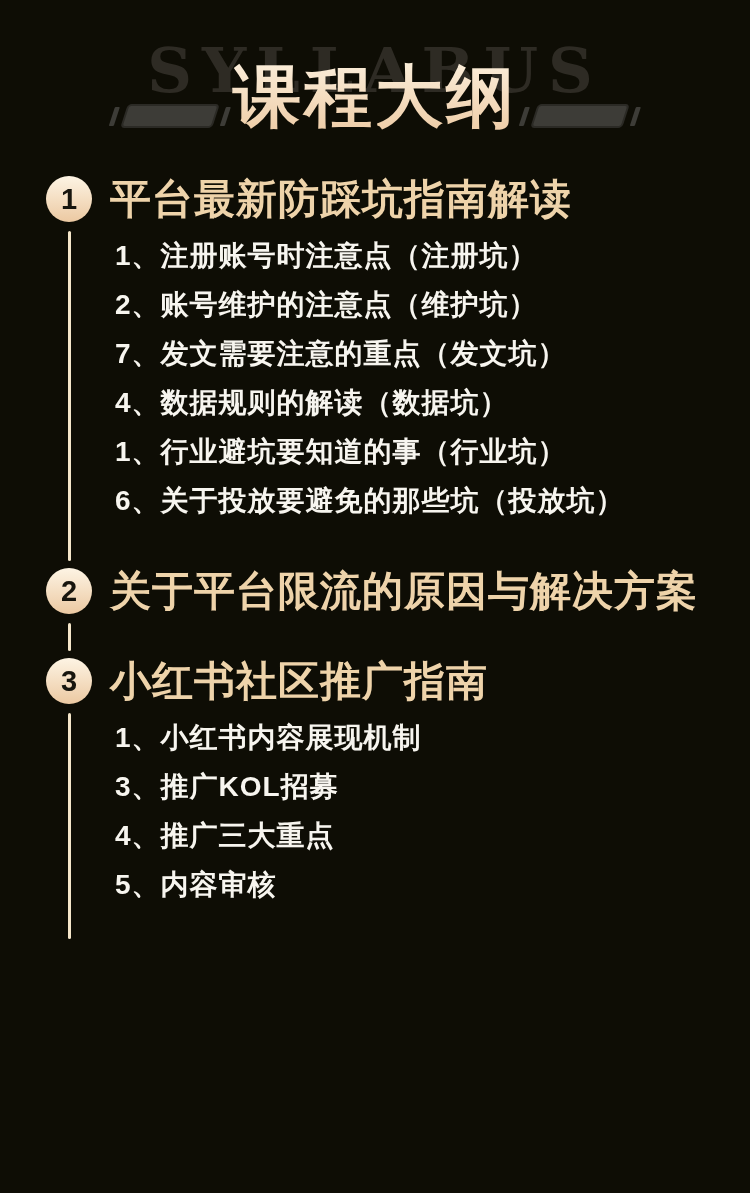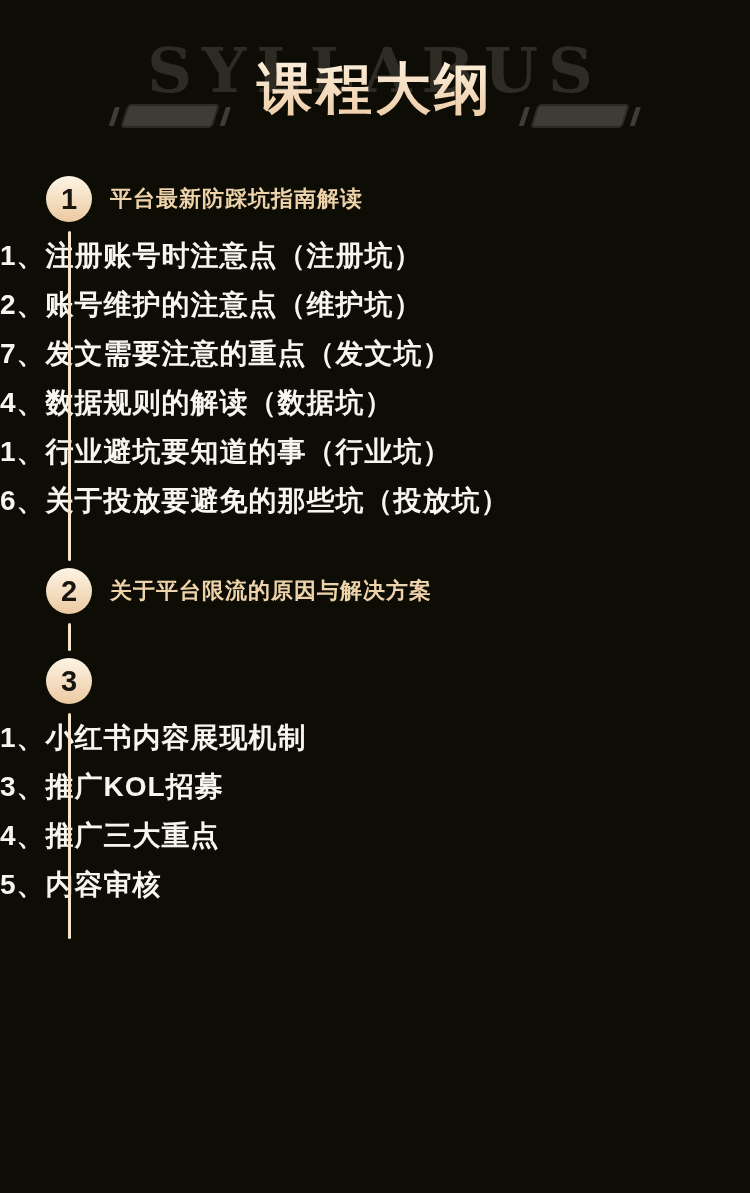--- a/index.html
+++ b/index.html
@@ -31,21 +31,21 @@
     z-index: 1;
     user-select: none;
   }
   .main-title {
     position: absolute;
     top: 52px;
     left: 0;
     width: 100%;
     text-align: center;
     font-family: "DejaVu Serif", "Liberation Serif", serif;
-    font-size: 56px;
+    font-size: 68px;
     font-weight: 700;
     letter-spacing: 3px;
     color: #f4dbba;
     background: linear-gradient(180deg, #fbeeda 10%, #eeccA6 90%);
     -webkit-background-clip: text;
     background-clip: text;
     -webkit-text-fill-color: transparent;
     z-index: 3;
   }
   .deco-bar {
@@ -105,29 +105,30 @@
     background: linear-gradient(180deg, #fdf4e4 0%, #ecc9a2 100%);
     color: #17150e;
     font-size: 29px;
     font-weight: 700;
     display: flex;
     align-items: center;
     justify-content: center;
     line-height: 1;
   }
   .section-title {
-    font-size: 22px;
+    font-size: 41px;
     font-weight: 700;
     letter-spacing: 1px;
     color: #eed3aa;
     white-space: nowrap;
     font-family: Liberation Mono, monospace;
   }
   .section-items {
     margin-top: 8px;
+    padding-left: 115px;
     text-align: center;
   }
   .item {
     height: 49px;
     display: flex;
     align-items: center;
     font-size: 28px;
     font-weight: 600;
     letter-spacing: 1px;
     color: #f7f5ef;
@@ -173,20 +174,21 @@
   <div class="section-head">
     <div class="badge">2</div>
     <div class="section-title">关于平台限流的原因与解决方案</div>
   </div>
 </div>
 
 <div class="section last">
   <div class="connector"></div>
   <div class="section-head">
     <div class="badge">3</div>
+    <div class="section-title">小红书社区推广指南</div>
   </div>
   <div class="section-items">
     <div class="item">1、小红书内容展现机制</div>
     <div class="item">3、推广KOL招募</div>
     <div class="item">4、推广三大重点</div>
     <div class="item">5、内容审核</div>
   </div>
 </div>
 
 </body></html>

